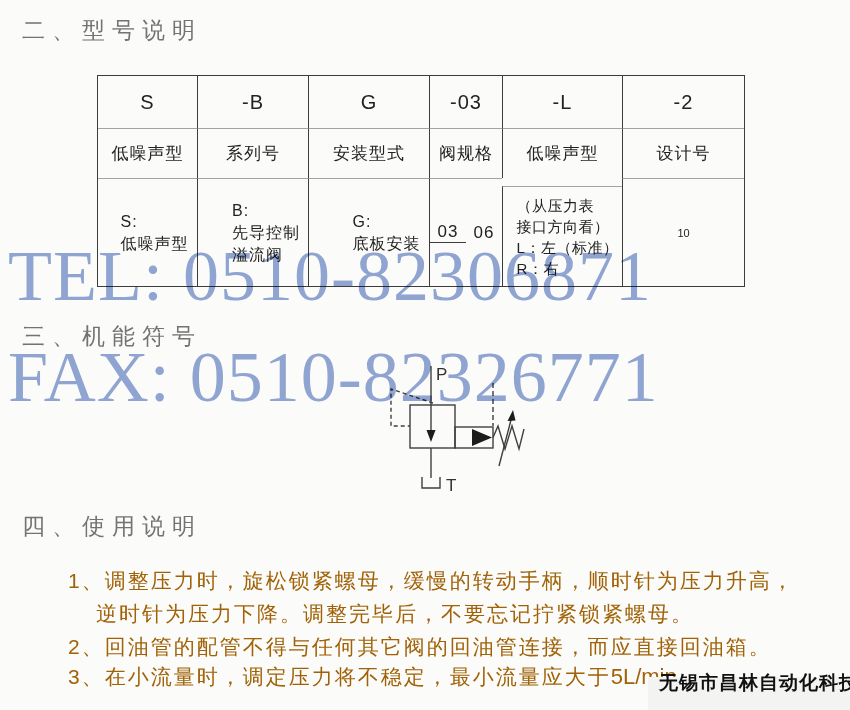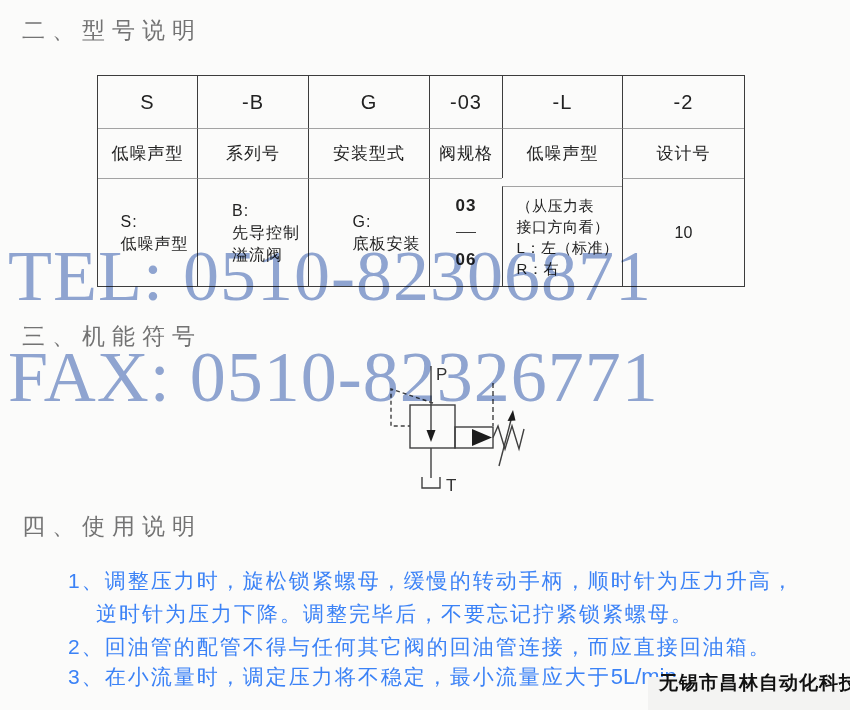--- a/index.html
+++ b/index.html
@@ -34,31 +34,31 @@
   .spec-table .cell.first-row{border-top:none;}
   .code-cell{font-size:20px;font-weight:500;letter-spacing:1px;}
   .label-cell{font-size:17px;letter-spacing:1px;}
   .detail-cell{
     font-size:16px;line-height:22px;white-space:pre-line;
     justify-content:flex-start;letter-spacing:1px;
   }
   .detail-cell.pad1{padding-left:14px;}
   .detail-cell.pad2{padding-left:26px;}
   .detail-cell.pad3{padding-left:35px;}
-  .size-split{flex-direction:column;align-items:stretch;padding:0;font-weight:bold;}
+  .size-split{flex-direction:row;align-items:stretch;padding:0;}
   .size-sub{
     flex:1;display:flex;align-items:center;justify-content:center;
     font-size:17px;letter-spacing:1px;
   }
   .size-sub.top{border-bottom:1px solid #3c3c3c;box-sizing:border-box;}
   .handle-cell{
     font-size:15px;line-height:21px;white-space:pre-line;
     justify-content:flex-start;padding-left:10px;letter-spacing:0.5px;margin-top:8px;
   }
-  .design-cell{font-size:16px;}
+  .design-cell{font-size:11px;}
 
   
   .phone-watermark{
     position:absolute;left:8px;white-space:nowrap;
     font-family:"Liberation Serif","DejaVu Serif",serif;
     font-size:72px;line-height:1;letter-spacing:1px;
     color:#91a7d4;mix-blend-mode:multiply;z-index:5;pointer-events:none;
   }
   #watermark-tel{top:240px;}
   #watermark-fax{top:341px;}
@@ -71,21 +71,21 @@
     position:absolute;left:659px;top:670px;z-index:7;
     font-size:19px;font-weight:bold;color:#111;letter-spacing:1px;
     white-space:nowrap;
   }
 
   
   #valve-diagram{position:absolute;left:380px;top:356px;z-index:2;}
 
   
   .usage-line{
-    position:absolute;font-size:21px;letter-spacing:2px;color:#3b82f6;
+    position:absolute;font-size:21px;letter-spacing:2px;color:#a16207;
     white-space:nowrap;z-index:1;
   }
   #usage-line-1{left:68px;top:567px;}
   #usage-line-2{left:96px;top:600px;}
   #usage-line-3{left:68px;top:633px;}
   #usage-line-4{left:68px;top:663px;}
   .latin-suffix{font-size:22px;letter-spacing:0;}
 </style>
 </head>
 <body>

